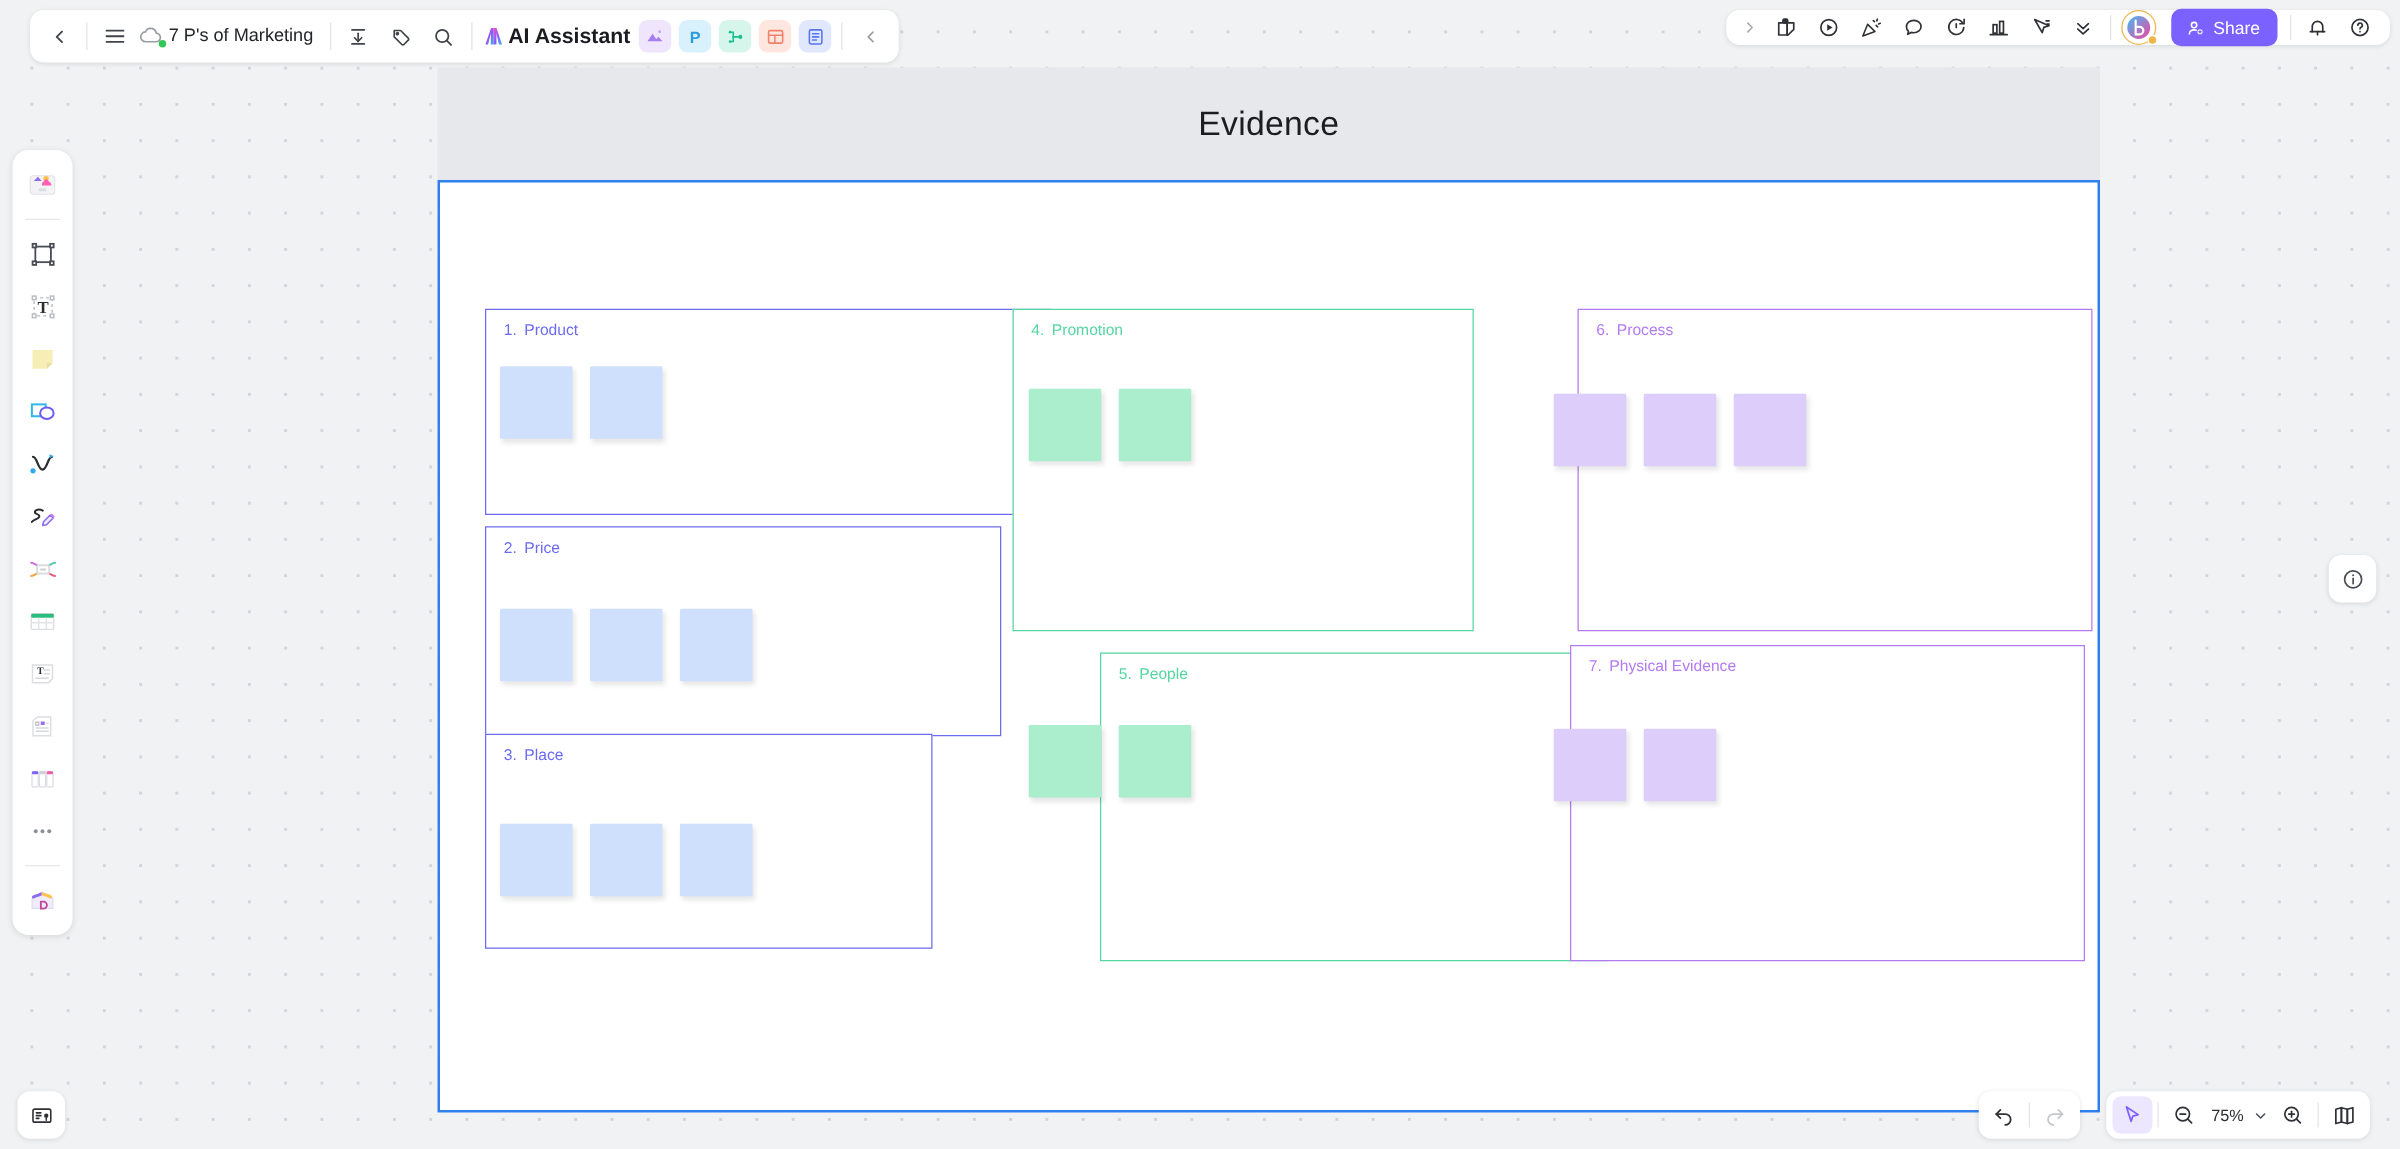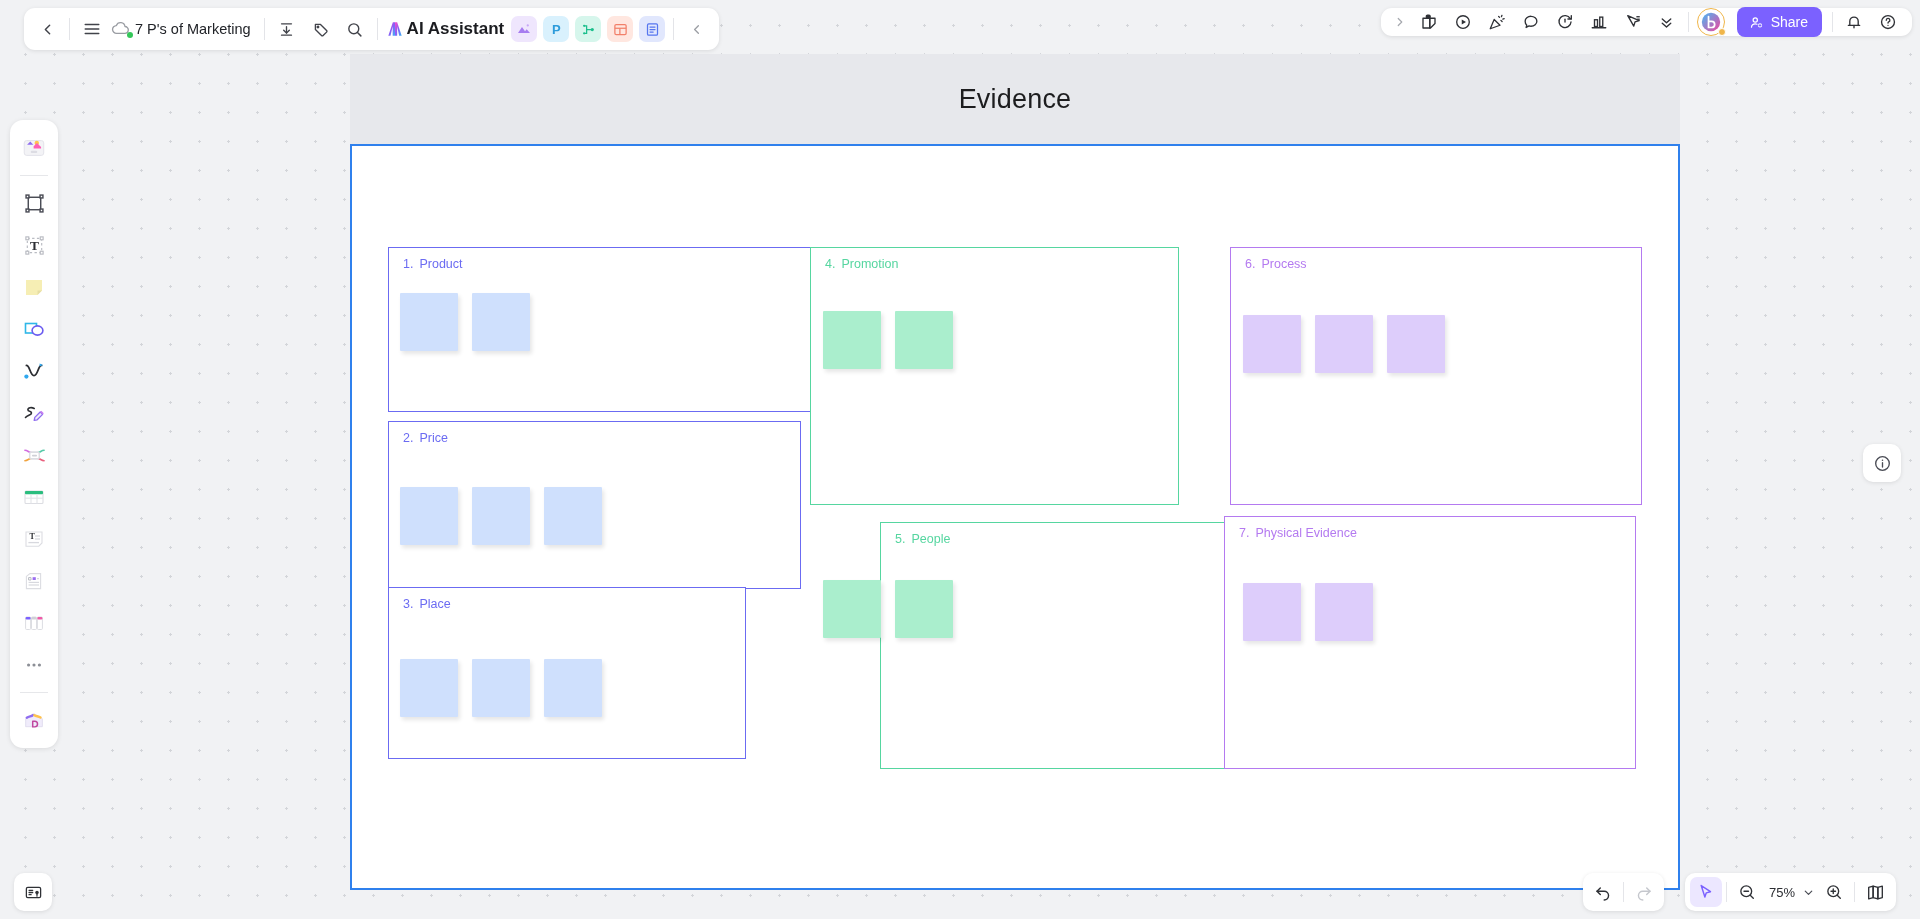--- a/index.html
+++ b/index.html
@@ -68,21 +68,21 @@
 
   
   .theme-blue   { border-color: #6b6bf2; }
   .theme-blue   .sec-label { color: #6b6bf2; }
   .note-blue    { background: #cfe0fd; }
 
   .theme-green  { border-color: #56d6a0; }
   .theme-green  .sec-label { color: #56d6a0; }
   .note-green   { background: #aaeecd; }
 
-  .theme-purple { border-color: #b47af0; }
+  .theme-purple { border-color: #b47af0; margin-left: 32px; }
   .theme-purple .sec-label { color: #b47af0; }
   .note-purple  { background: #ddcdfb; }
 
   
   #topbar {
     position: absolute; left: 24px; top: 8px;
     height: 42px;
     background: #ffffff;
     border-radius: 11px;
     display: flex; align-items: center;

